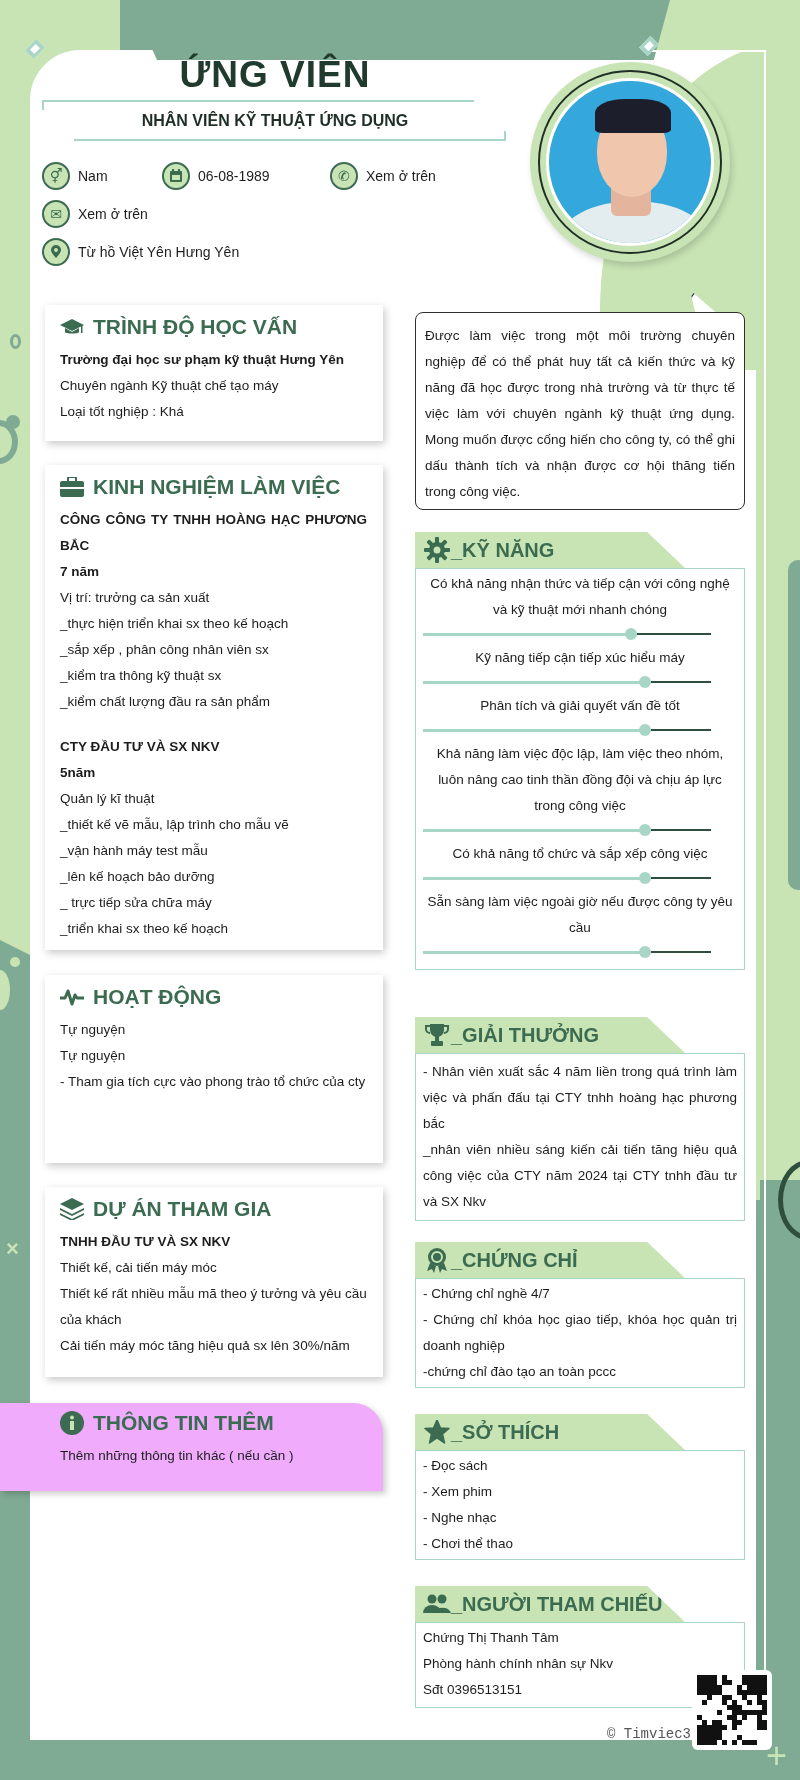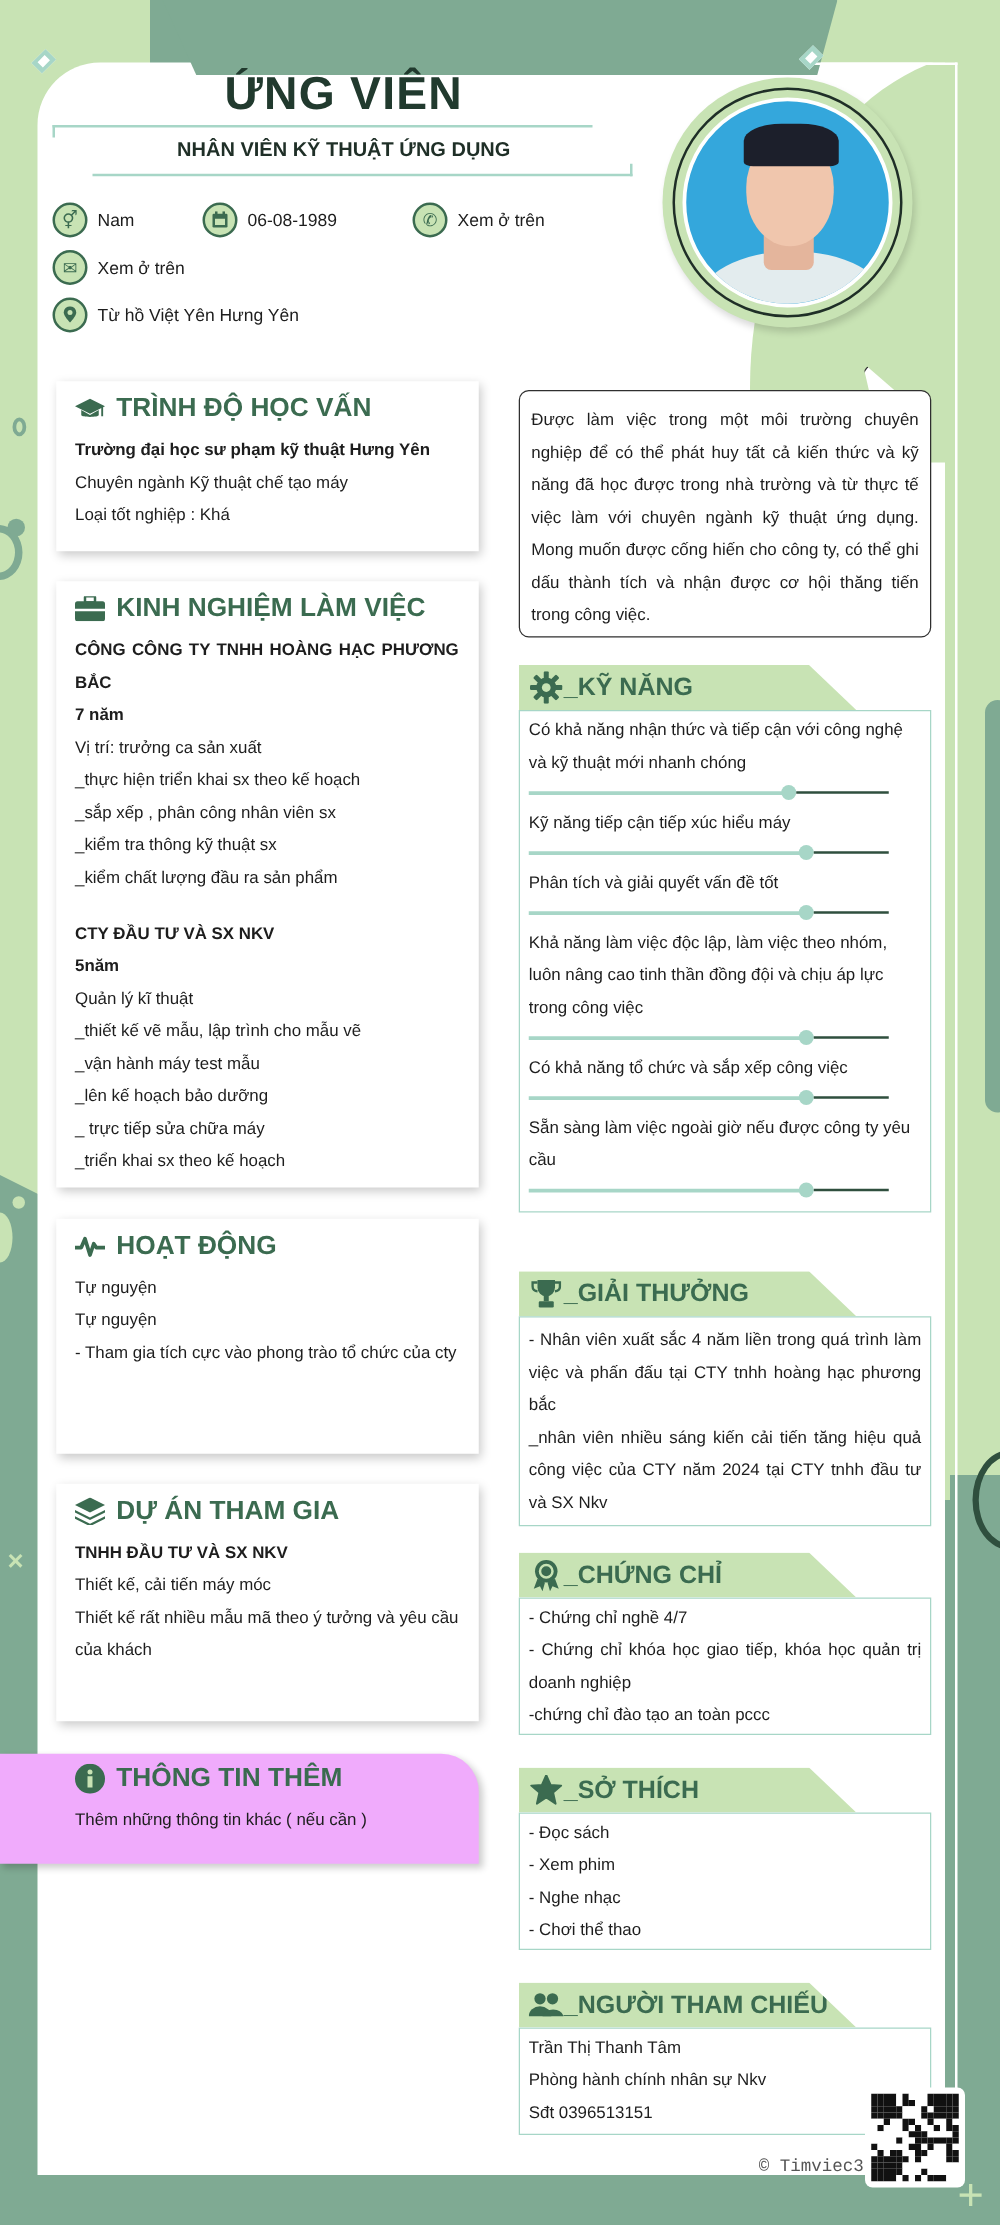--- a/index.html
+++ b/index.html
@@ -198,21 +198,21 @@
     height: 36px; width: 270px; background: #c8e3b4;
     clip-path: polygon(0 0, 86% 0, 100% 100%, 0 100%);
     display: flex; align-items: center; padding-left: 8px;
     font-size: 20px; font-weight: bold; color: #3b6b50;
   }
   .rsec-head .ric { width: 28px; height: 28px; display: inline-flex; align-items: center; justify-content: center; }
   .rsec-body {
     border: 1.5px solid #a7d6c7; border-top-width: 1.5px; background: #fff;
     padding: 2px 7px 6px 7px;
   }
-  .skill-name { font-size: 13.5px; line-height: 26px; }
+  .skill-name { font-size: 13.5px; line-height: 26px; text-align: center; }
   .skill-bar { position: relative; height: 22px; }
   .skill-bar .track-done { position: absolute; left: 0; top: 10px; height: 3px; background: #a7d6c7; }
   .skill-bar .track-rest { position: absolute; top: 10px; height: 2px; background: #2f4f3e; }
   .skill-bar .knob { position: absolute; top: 5px; width: 12px; height: 12px; border-radius: 50%; background: #a7d6c7; }
 
   .qr {
     position: absolute; left: 692px; top: 1670px; width: 80px; height: 80px;
     background: #fff; border-radius: 6px; padding: 5px;
   }
   .qr-grid { width: 70px; height: 70px; display: grid; grid-template-columns: repeat(14, 5px); grid-template-rows: repeat(14, 5px); }
@@ -363,20 +363,21 @@
           <path d="M12 0 L24 6 L12 12 L0 6Z" fill="#3b6b50"></path>
           <path d="M0 10 L12 16 L24 10 L24 12 L12 18 L0 12Z" fill="#3b6b50"></path>
           <path d="M0 15 L12 21 L24 15 L24 17 L12 23 L0 17Z" fill="#3b6b50"></path>
         </svg>
     </span>
     <span>DỰ ÁN THAM GIA</span>
   </div>
   <div class="line bold">TNHH ĐẦU TƯ VÀ SX NKV</div>
   <div class="line">Thiết kế, cải tiến máy móc</div>
   <div class="line">Thiết kế rất nhiều mẫu mã theo ý tưởng và yêu cầu của khách</div>
+  <div class="line">Cải tiến máy móc tăng hiệu quả sx lên 30%/năm</div>
 </div>
 
 <div class="card-extra">
   <div class="card-title">
     <span class="tic">
       <svg width="24" height="24" viewBox="0 0 24 24">
           <circle cx="12" cy="12" r="12" fill="#3b6b50"></circle>
           <circle cx="12" cy="6.5" r="2" fill="#c8e3b4"></circle>
           <rect x="10" y="10" width="4" height="9" fill="#c8e3b4"></rect>
         </svg>
@@ -504,21 +505,21 @@
       <svg width="28" height="20" viewBox="0 0 28 20">
           <circle cx="9" cy="5" r="4.5" fill="#3b6b50"></circle>
           <circle cx="19" cy="5" r="4.5" fill="#3b6b50"></circle>
           <path d="M0 19 a9 8 0 0 1 18 0Z" fill="#3b6b50"></path>
           <path d="M11 19 a9 8 0 0 1 17 0Z" fill="#3b6b50"></path>
         </svg>
     </span>
     <span>_NGƯỜI THAM CHIẾU</span>
   </div>
   <div class="rsec-body" style="padding-top:2px; padding-bottom:4px;">
-    <div class="line">Trần Thị Thanh Tâm</div>
+    <div class="line">Chứng Thị Thanh Tâm</div>
     <div class="line">Phòng hành chính nhân sự Nkv</div>
     <div class="line">Sđt 0396513151</div>
   </div>
 </div>
 
 <div class="watermark">© Timviec365</div>
 
 <div class="qr">
   <div class="qr-grid" id="qr-grid">
       <span style="background: rgb(17, 17, 17);"></span>

